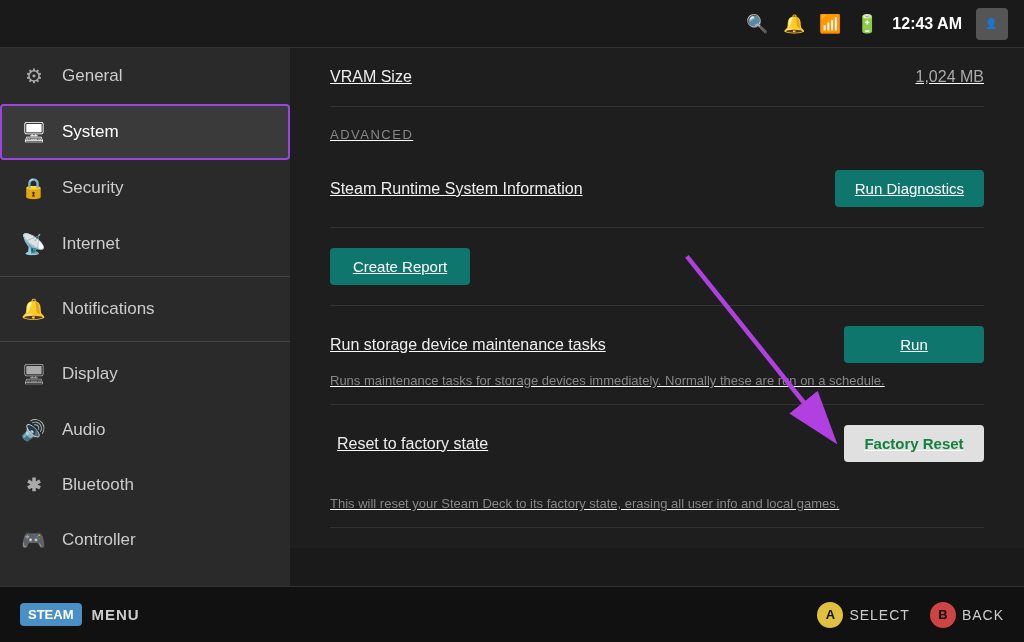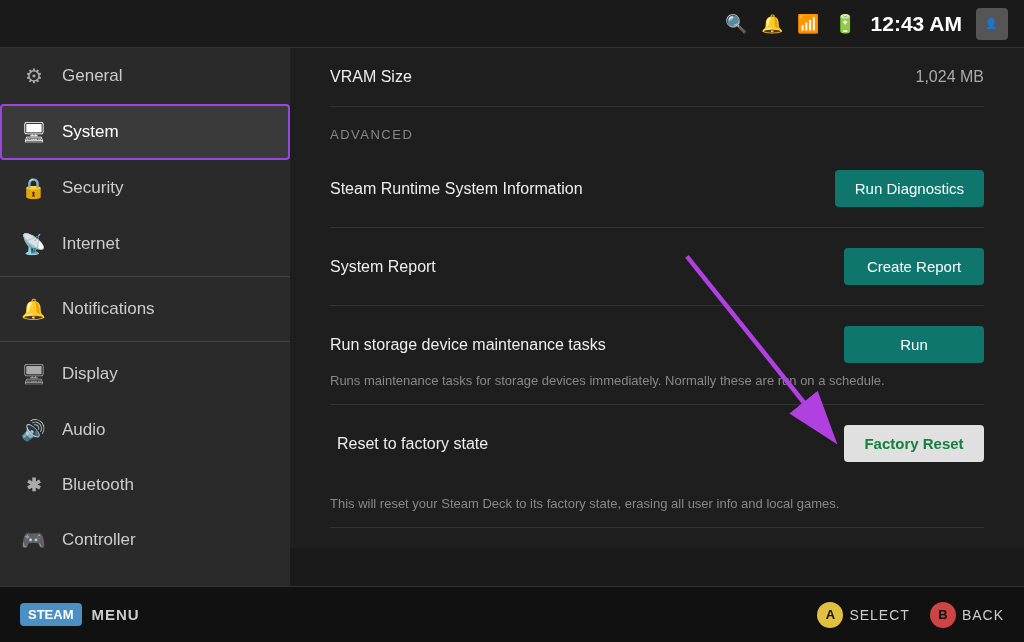--- a/index.html
+++ b/index.html
@@ -29,21 +29,21 @@
       display: flex;
       align-items: center;
       gap: 14px;
     }
     .top-bar-icon {
       color: #ccc;
       font-size: 18px;
     }
     .top-bar-time {
       color: #fff;
-      font-size: 21px;
+      font-size: 16px;
       font-weight: bold;
     }
     .top-bar-avatar {
       width: 32px;
       height: 32px;
       background: #555;
       border-radius: 4px;
       overflow: hidden;
       display: flex;
       align-items: center;
@@ -102,20 +102,21 @@
       border-top: 1px solid #444;
       margin: 4px 0;
     }
 
     
     .content-area {
       flex: 1;
       background: #1e1e1e;
       overflow-y: auto;
       padding: 0 40px 20px 40px;
+      text-decoration: underline;
     }
 
     .setting-row {
       display: flex;
       align-items: center;
       justify-content: space-between;
       padding: 20px 0;
       border-bottom: 1px solid #333;
     }
     .setting-row:last-child {
@@ -329,21 +330,20 @@
       </div>
 
       <div class="section-header">ADVANCED</div>
 
       <div class="setting-row">
         <span class="setting-label">Steam Runtime System Information</span>
         <button class="btn-action">Run Diagnostics</button>
       </div>
 
       <div class="setting-row">
-        <span class="setting-label">System Report</span>
         <button class="btn-action">Create Report</button>
       </div>
 
       <div style="border-bottom: 1px solid #333; padding: 20px 0 0 0;">
         <div style="display:flex; align-items:center; justify-content:flex-start; padding-bottom:10px;">
           <span class="setting-label">Run storage device maintenance tasks</span>
           <button class="btn-action">Run</button>
         </div>
         <div class="setting-sub-text" style="border-bottom:none; padding-bottom:16px;">Runs maintenance tasks for storage devices immediately. Normally these are run on a schedule.</div>
       </div>

